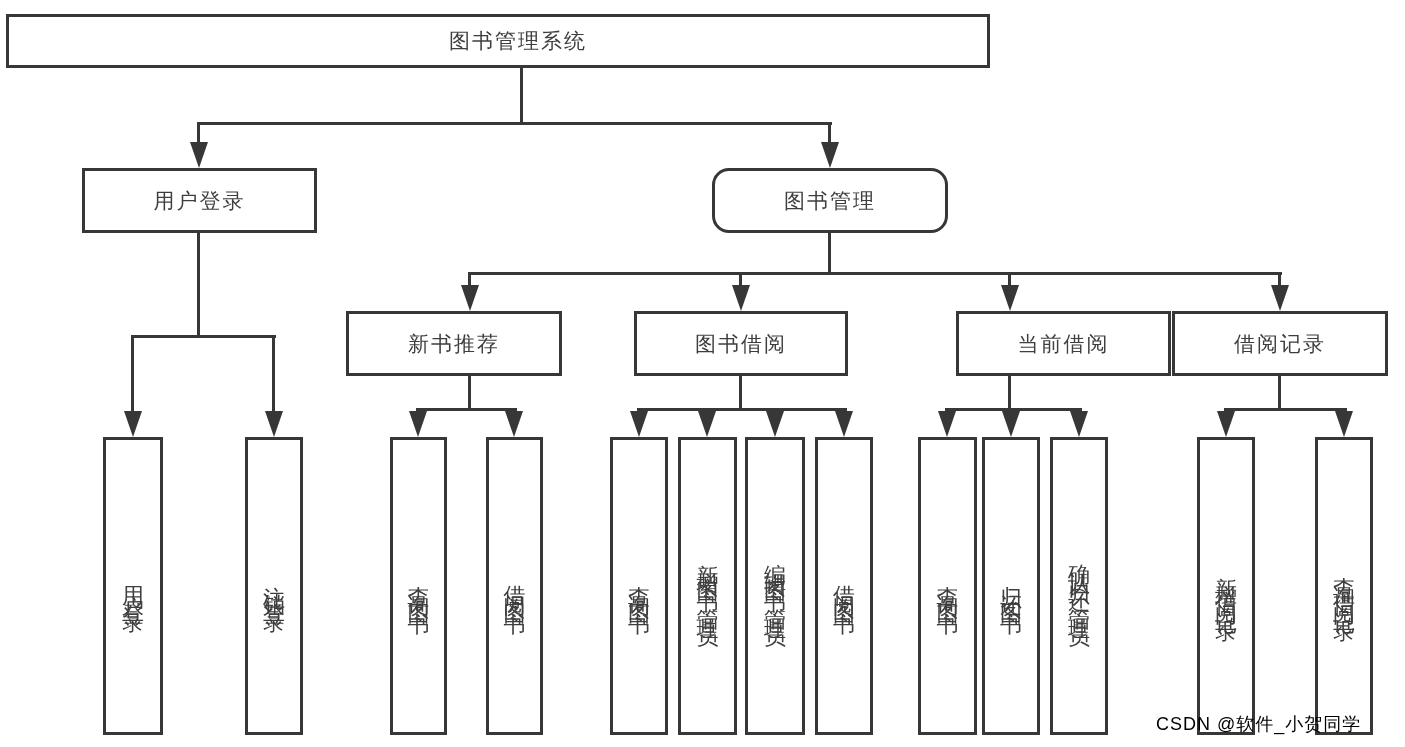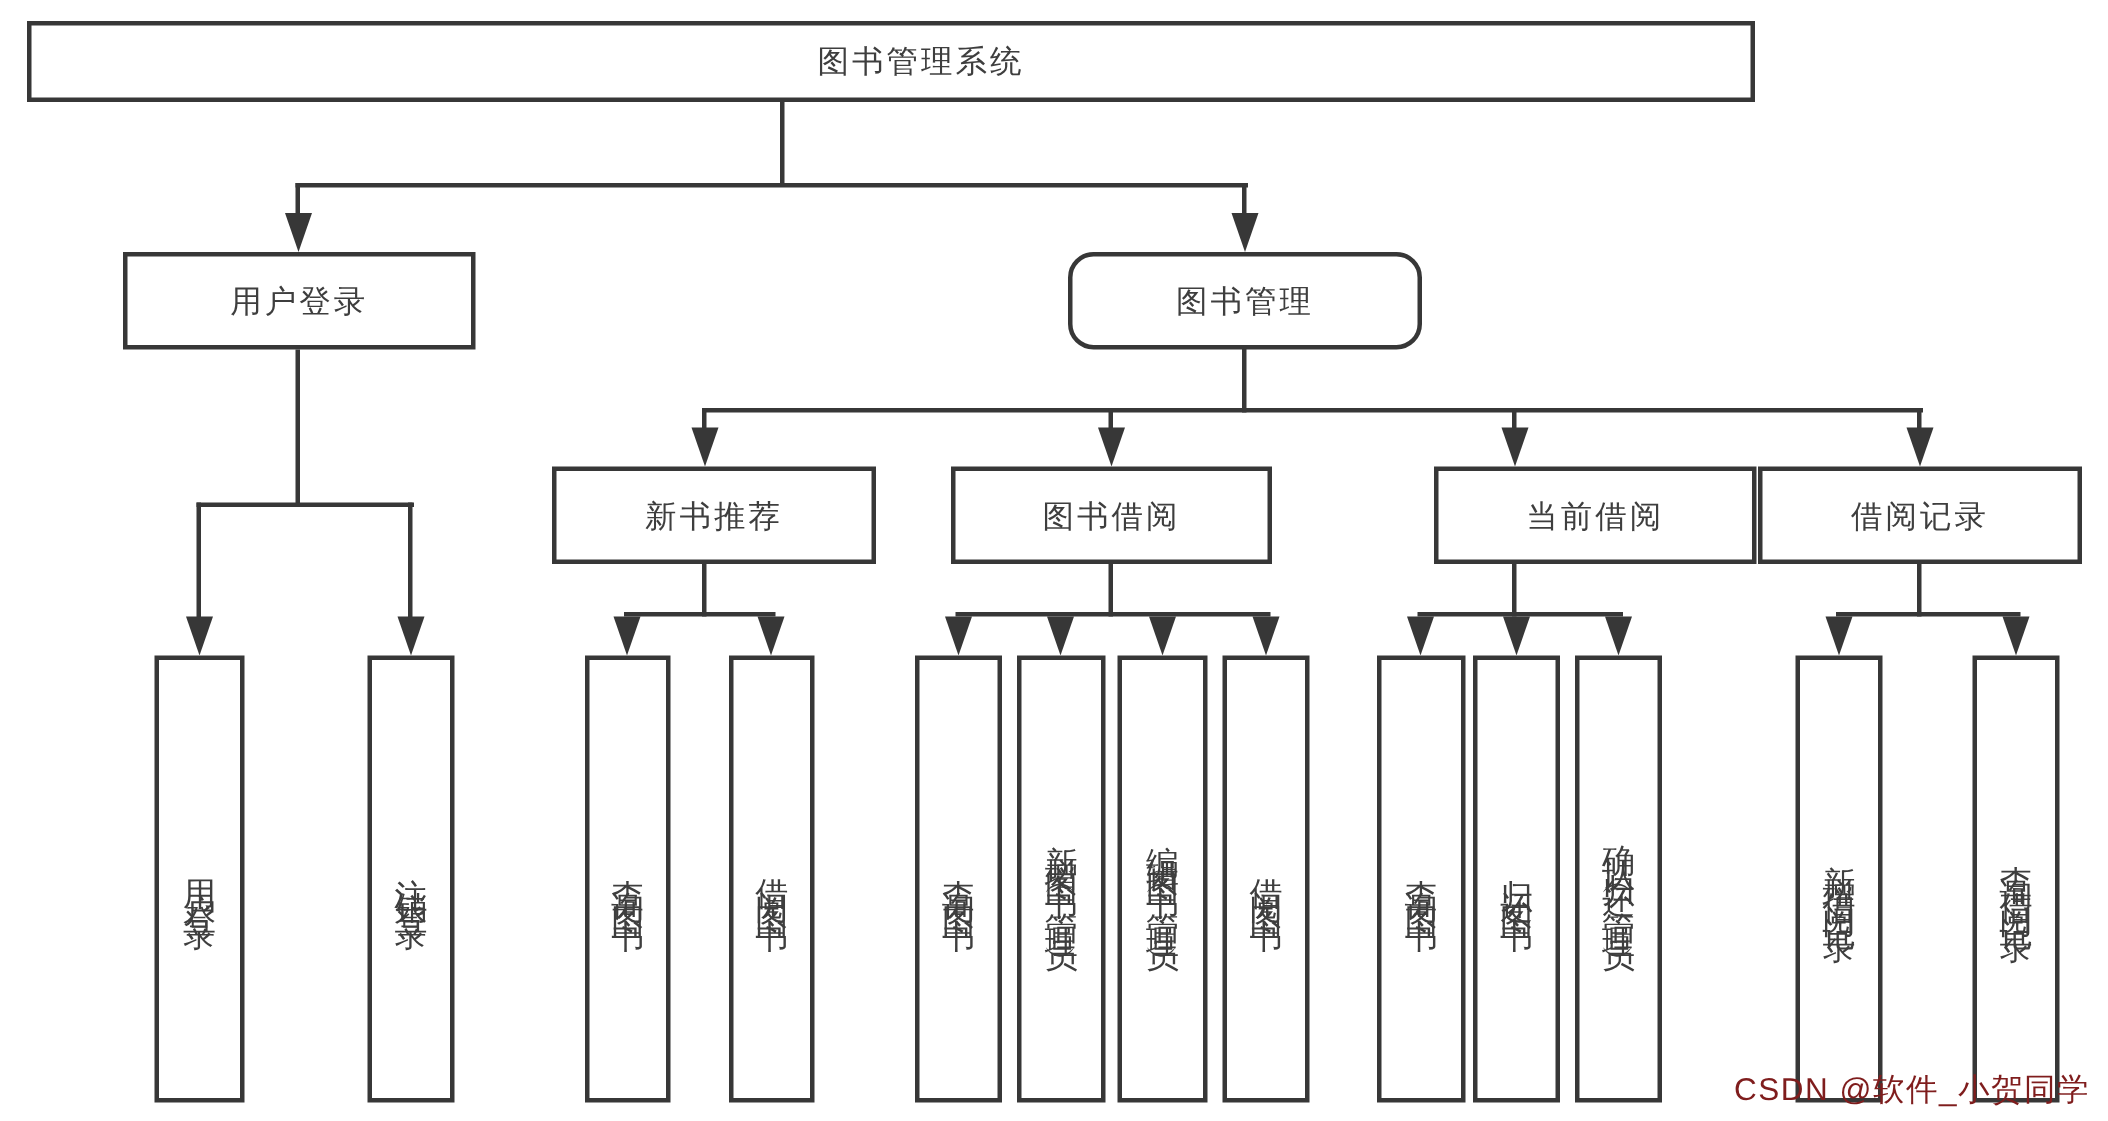--- a/index.html
+++ b/index.html
@@ -31,22 +31,22 @@
   .hline { position:absolute; height:3px; background:#373737; }
   .arrow {
     position:absolute; width:0; height:0;
     border-left:9px solid transparent;
     border-right:9px solid transparent;
     border-top:26px solid #373737;
   }
   .watermark {
     position:absolute;
     left:1156px; top:712px;
-    font-size:21px;
-    color:#7f1d1d;
+    font-size:18px;
+    color:#000000;
     letter-spacing:1px;
     white-space:nowrap;
     z-index:20;
   }
 </style>
 </head>
 <body>
 
 <div class="stage">
 
@@ -91,32 +91,32 @@
   <div class="hline" style="left:945px; top:408px; width:137px;"></div>
   <div class="arrow" style="left:938px; top:411px;"></div>
   <div class="arrow" style="left:1002px; top:411px;"></div>
   <div class="arrow" style="left:1070px; top:411px;"></div>
 
   <div class="vline" style="left:1278px; top:376px; height:35px;"></div>
   <div class="hline" style="left:1224px; top:408px; width:123px;"></div>
   <div class="arrow" style="left:1217px; top:411px;"></div>
   <div class="arrow" style="left:1335px; top:411px;"></div>
 
-  <div class="box hbox" style="left:18px; top:14px; width:1152px; height:54px;padding-left:40px;">
+  <div class="box hbox" style="left:6px; top:14px; width:984px; height:54px;padding-left:40px;">
     <span>图书管理系统</span>
   </div>
 
   <div class="box hbox" style="left:82px; top:168px; width:235px; height:65px;">
     <span>用户登录</span>
   </div>
   <div class="box hbox" style="left:712px; top:168px; width:236px; height:65px;border-radius:17px;">
     <span>图书管理</span>
   </div>
 
-  <div class="box hbox" style="left:368px; top:311px; width:216px; height:65px;text-align:right;">
+  <div class="box hbox" style="left:346px; top:311px; width:216px; height:65px;text-align:right;">
     <span>新书推荐</span>
   </div>
   <div class="box hbox" style="left:634px; top:311px; width:214px; height:65px;justify-content:center;">
     <span>图书借阅</span>
   </div>
   <div class="box hbox" style="left:956px; top:311px; width:215px; height:65px;">
     <span>当前借阅</span>
   </div>
   <div class="box hbox" style="left:1172px; top:311px; width:216px; height:65px;">
     <span>借阅记录</span>

